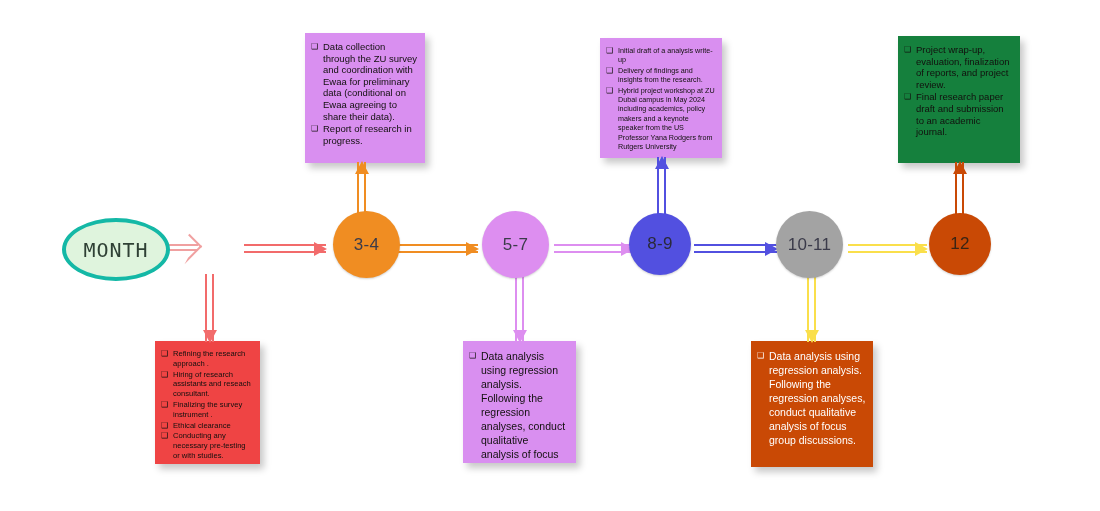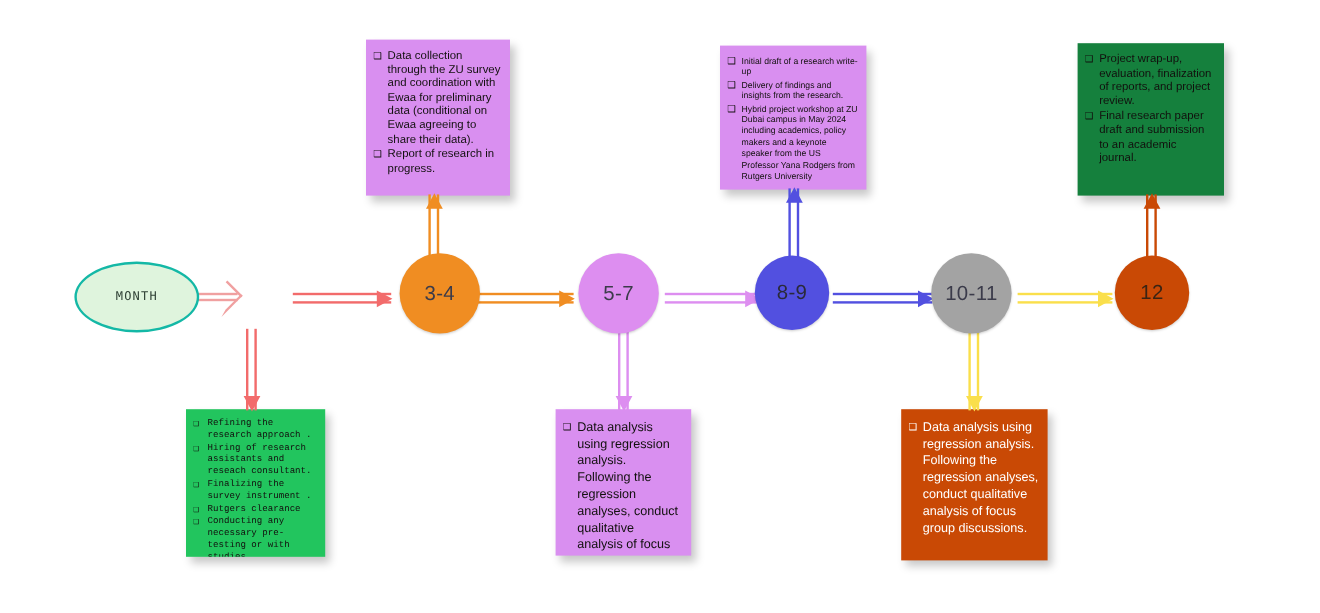--- a/index.html
+++ b/index.html
@@ -40,24 +40,24 @@
     display:flex;align-items:center;justify-content:center;
     color:#3b3b4a;
     font-size:17px;
     letter-spacing:.3px;
     box-shadow:0 1px 2px rgba(0,0,0,.18);
   }
   .month{
     position:absolute;
     border-radius:50%;
     background:#dff4dd;
-    border:2px solid #14b8a6;
+    border:4px solid #14b8a6;
     display:flex;align-items:center;justify-content:center;
     font-family:"DejaVu Sans Mono","Liberation Mono",monospace;
-    font-size:10px;
+    font-size:20px;
     color:#2f4035;
     letter-spacing:1px;
   }
 
   
   .hconn{position:absolute;height:9px;}
   .hconn .rail{
     position:absolute;left:0;top:0;
     height:9px;width:100%;
     box-sizing:border-box;
@@ -110,39 +110,39 @@
 
   <div class="box" id="box-34" style="left:305px;top:33px;width:120px;height:130px;background:#d98ff0;color:#12100e;font-size:9.5px;line-height:11.6px;">
     <ul>
       <li>Data collection through the ZU survey and coordination with Ewaa for preliminary data (conditional on Ewaa agreeing to share their data).</li>
       <li>Report of research in progress.</li>
     </ul>
   </div>
 
   <div class="box" id="box-89" style="left:600px;top:38px;width:122px;height:120px;background:#d98ff0;color:#12100e;font-size:7.2px;line-height:9.4px;">
     <ul>
-      <li>Initial draft of a research write-up</li>
+      <li>Initial draft of a analysis write-up</li>
       <li>Delivery of findings and insights from the research.</li>
       <li>Hybrid project workshop at ZU Dubai campus in May 2024 including academics, policy makers and a keynote speaker from the US Professor Yana Rodgers from Rutgers University</li>
     </ul>
   </div>
 
   <div class="box" id="box-12" style="left:898px;top:36px;width:122px;height:127px;background:#15803d;color:#12100e;font-size:9.5px;line-height:11.6px;">
     <ul>
       <li>Project wrap-up, evaluation, finalization of reports, and project review.</li>
       <li>Final research paper draft and submission to an academic journal.</li>
     </ul>
   </div>
 
-  <div class="box" id="box-12b" style="left:155px;top:341px;width:116px;height:123px;background:#22c55e;color:#12100e;font-size:7.6px;line-height:9.8px;font-family:Liberation Mono, monospace;">
+  <div class="box" id="box-12b" style="left:155px;top:341px;width:105px;height:123px;background:#ef4444;color:#12100e;font-size:7.6px;line-height:9.8px;">
     <ul>
       <li>Refining the research approach .</li>
       <li>Hiring of research assistants and reseach consultant.</li>
       <li>Finalizing the survey instrument .</li>
-      <li>Rutgers clearance</li>
+      <li>Ethical clearance</li>
       <li>Conducting any necessary pre-testing or with studies.</li>
     </ul>
   </div>
 
   <div class="box" id="box-57" style="left:463px;top:341px;width:113px;height:122px;background:#d98ff0;color:#12100e;font-size:10.5px;line-height:14px;">
     <ul>
       <li>Data analysis using regression analysis. Following the regression analyses, conduct qualitative analysis of focus group discussions</li>
     </ul>
   </div>
 

